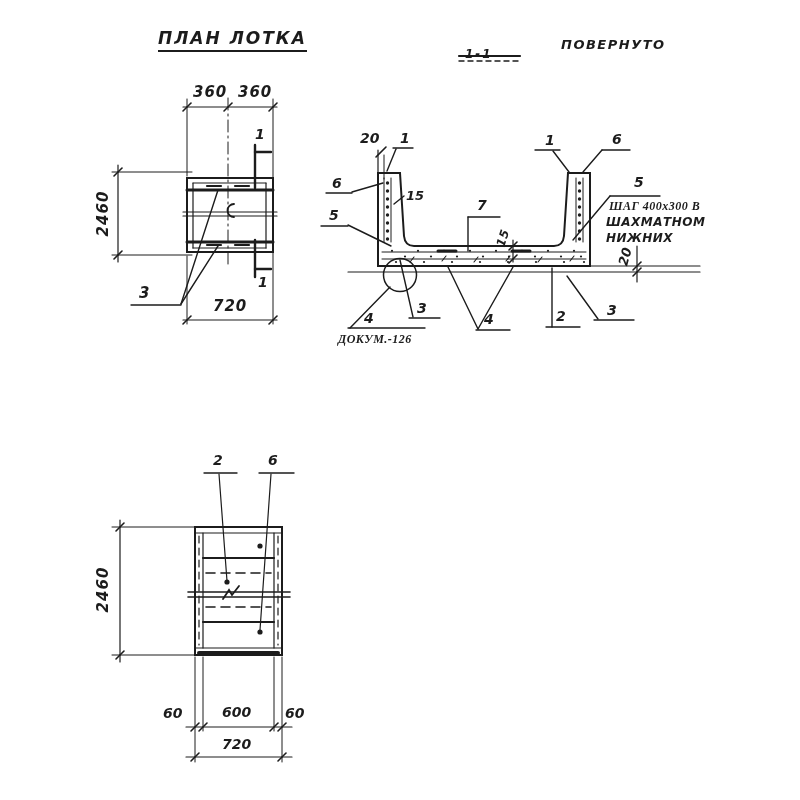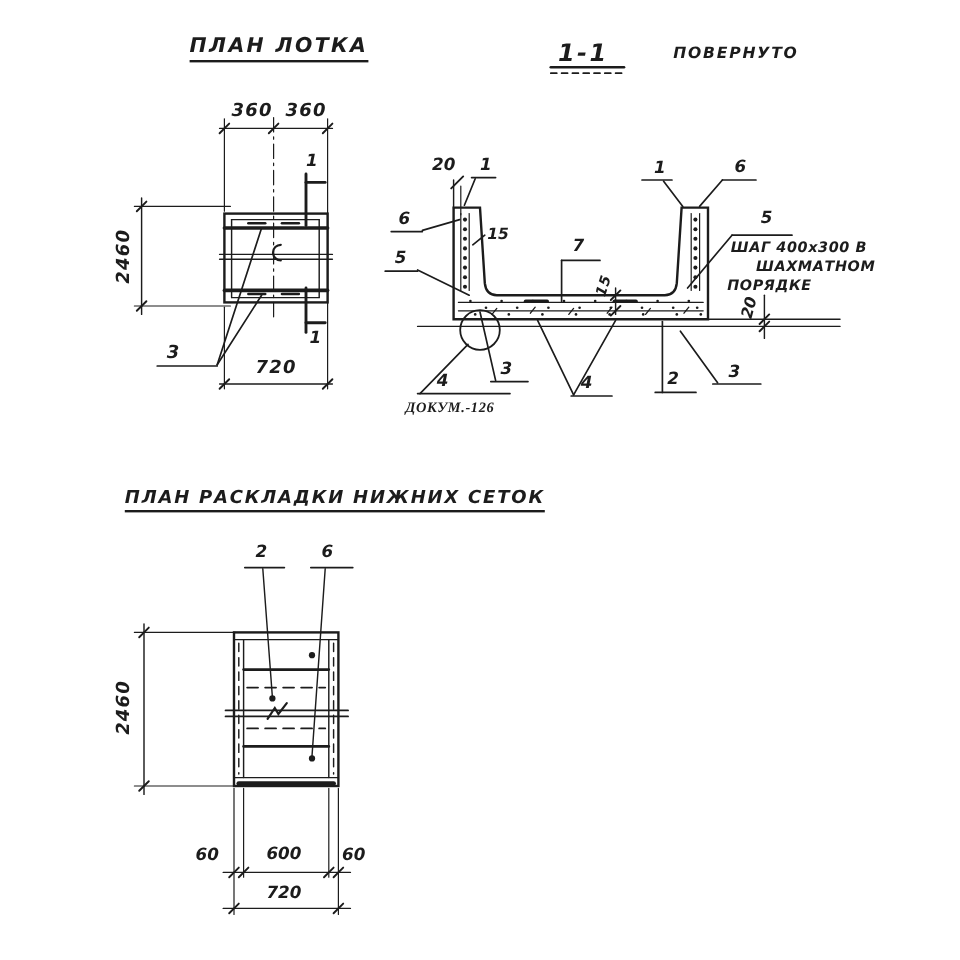--- a/index.html
+++ b/index.html
@@ -246,45 +246,44 @@
 
   <div class="lbl t17 under" style="left:158px;top:30px;">ПЛАН ЛОТКА</div>
   <div class="lbl t15" style="left:193px;top:85px;">360</div>
   <div class="lbl t15" style="left:238px;top:85px;">360</div>
   <div class="lbl t15 rot" style="left:73px;top:206px;width:60px;">2460</div>
   <div class="lbl t15" style="left:213px;top:299px;">720</div>
   <div class="lbl t14" style="left:255px;top:127px;">1</div>
   <div class="lbl t14" style="left:258px;top:275px;">1</div>
   <div class="lbl t15" style="left:139px;top:286px;">3</div>
 
-  <div class="lbl" style="left:465px;top:34px;font-size:20px;letter-spacing:2px;">1-1</div>
+  <div class="lbl" style="left:465px;top:48px;font-size:12px;letter-spacing:2px;">1-1</div>
   <div class="lbl t13" style="left:525px;top:38px;letter-spacing:1.5px;margin-left:36px;">ПОВЕРНУТО</div>
 
   <div class="lbl t14" style="left:360px;top:131px;">20</div>
   <div class="lbl t14" style="left:400px;top:131px;">1</div>
   <div class="lbl t14" style="left:545px;top:133px;">1</div>
   <div class="lbl t14" style="left:612px;top:132px;">6</div>
   <div class="lbl t14" style="left:332px;top:176px;">6</div>
   <div class="lbl t14" style="left:329px;top:208px;">5</div>
   <div class="lbl t13" style="left:406px;top:189px;">15</div>
   <div class="lbl t14" style="left:477px;top:198px;">7</div>
   <div class="lbl t12" style="left:494px;top:232px;transform:rotate(-72deg);">15</div>
   <div class="lbl t14" style="left:634px;top:175px;">5</div>
-  <div class="lbl t12" style="left:609px;top:200px;">ШАГ 400х300 В</div>
-  <div class="lbl t12" style="left:606px;top:216px;margin-left:24px;">ШАХМАТНОМ</div>
-  <div class="lbl t12" style="left:606px;top:232px;">ПОРЯДКЕ</div>
+  <div class="lbl t12" style="left:609px;top:200px;font-family:Liberation Serif, serif;">ШАГ 400х300 В</div>
+  <div class="lbl t12" style="left:606px;top:216px;">ШАХМАТНОМ</div>
+  <div class="lbl t12" style="left:606px;top:232px;">НИЖНИХ</div>
   <div class="lbl t13" style="left:616px;top:250px;transform:rotate(-75deg);">20</div>
   <div class="lbl t14" style="left:364px;top:311px;">4</div>
   <div class="lbl t12" style="left:338px;top:333px;font-family:Liberation Serif, serif;">ДОКУМ.-126</div>
   <div class="lbl t14" style="left:417px;top:301px;">3</div>
   <div class="lbl t14" style="left:484px;top:312px;">4</div>
   <div class="lbl t14" style="left:556px;top:309px;">2</div>
   <div class="lbl t14" style="left:607px;top:303px;">3</div>
 
-  <div class="lbl t15 under" style="left:104px;top:407px;letter-spacing:1.5px;">ПЛАН РАСКЛАДКИ НИЖНИХ СЕТОК</div>
   <div class="lbl t14" style="left:213px;top:453px;">2</div>
   <div class="lbl t14" style="left:268px;top:453px;">6</div>
   <div class="lbl t15 rot" style="left:73px;top:582px;width:60px;">2460</div>
   <div class="lbl t14" style="left:163px;top:706px;">60</div>
   <div class="lbl t14" style="left:222px;top:705px;text-align:center;">600</div>
   <div class="lbl t14" style="left:285px;top:706px;">60</div>
   <div class="lbl t14" style="left:222px;top:737px;">720</div>
 
 </div>
 

